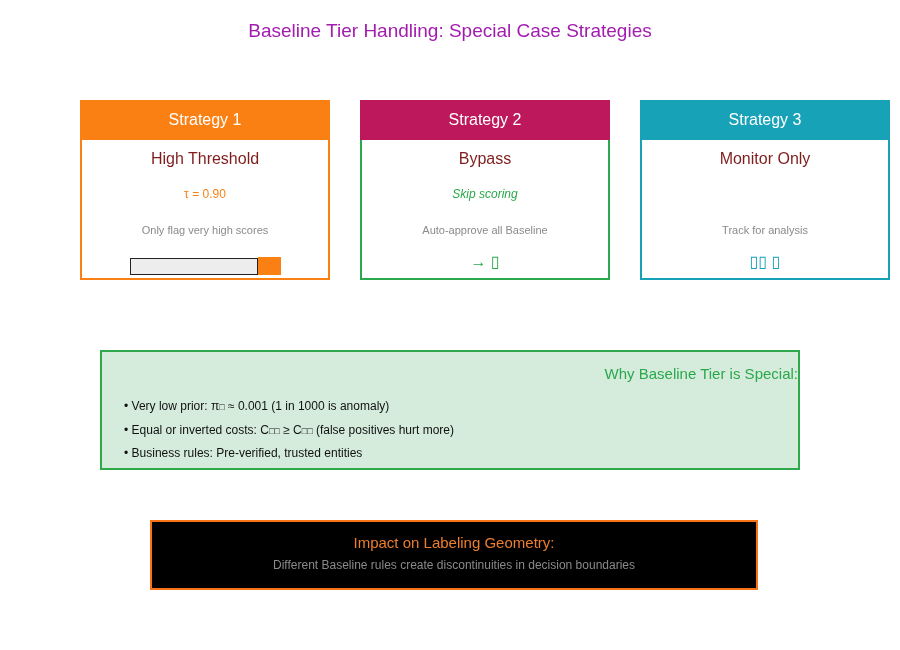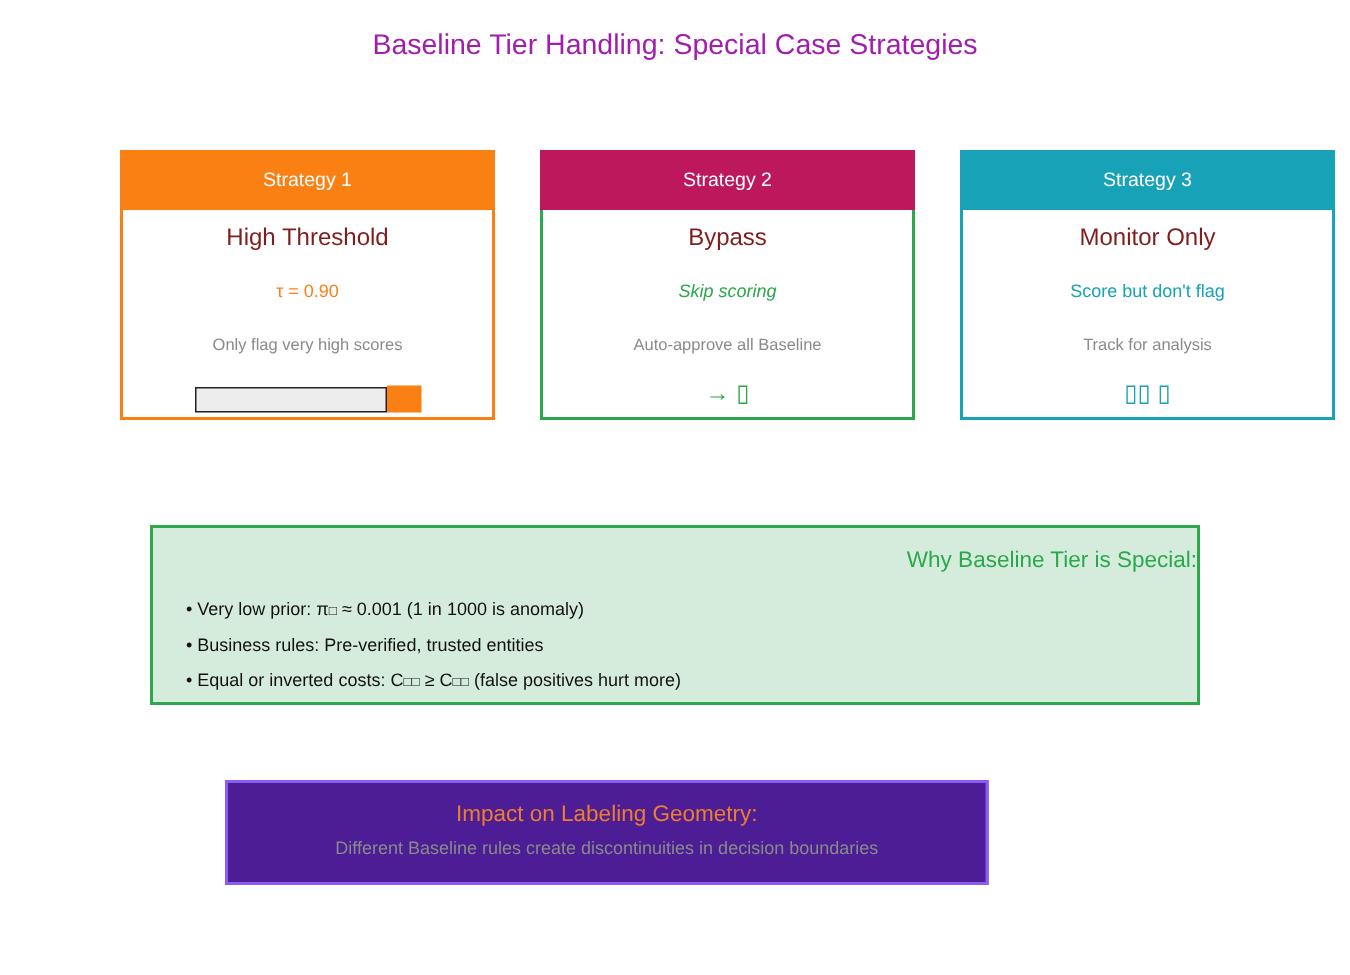--- a/index.html
+++ b/index.html
@@ -27,21 +27,21 @@
     height: 180px;
   }
   .card-1 { left: 80px; }
   .card-2 { left: 360px; }
   .card-3 { left: 640px; }
   .card-header {
     height: 40px;
     line-height: 40px;
     text-align: center;
     color: #ffffff;
-    font-size: 13px;
+    font-size: 16px;
   }
   .card-body {
     position: relative;
     height: 140px;
     background: #ffffff;
     border-width: 0 2px 2px 2px;
     border-style: solid;
   }
   .t-orange .card-header { background: #FB8014; }
   .t-orange .card-body   { border-color: #FB8014; }
@@ -106,23 +106,23 @@
     color: #111111;
     height: 23.5px;
     line-height: 33px;
     white-space: nowrap;
   }
   .tofu { font-size: 9px; }
   
   .impact-box {
     position: absolute;
     left: 150px; top: 520px;
-    width: 509px; height: 70px;
-    background: #4c1d95;
-    border: 2px solid #8b5cf6;
+    width: 608px; height: 70px;
+    background: #000000;
+    border: 2px solid #f97316;
   }
   .impact-title {
     margin-top: 12px;
     text-align: center;
     font-size: 15px;
     color: #ED7E2E;
   }
   .impact-subtitle {
     margin-top: 7px;
     text-align: center;
@@ -157,32 +157,31 @@
       <div class="card-subtitle">Skip scoring</div>
       <div class="card-desc">Auto-approve all Baseline</div>
       <div class="card-icon-text">→ ▯</div>
     </div>
   </div>
 
   <div class="card card-3 t-teal">
     <div class="card-header">Strategy 3</div>
     <div class="card-body">
       <div class="card-name">Monitor Only</div>
-      <div class="card-subtitle">Score but don't flag</div>
       <div class="card-desc">Track for analysis</div>
       <div class="card-icon-text">▯▯ ▯</div>
     </div>
   </div>
 
   <div class="why-box">
     <div class="why-title">Why Baseline Tier is Special:</div>
     <div class="why-bullets">
       <div class="bullet"><span>• Very low prior: π</span><span class="tofu">□</span><span> ≈ 0.001 (1 in 1000 is anomaly)</span><span class="tofu"></span><span></span></div>
+      <div class="bullet"><span>• Equal or inverted costs: C</span><span class="tofu">□□</span><span> ≥ C</span><span class="tofu">□□</span><span> (false positives hurt more)</span></div>
       <div class="bullet"><span>• Business rules: Pre-verified, trusted entities</span><span class="tofu"></span><span></span><span class="tofu"></span><span></span></div>
-      <div class="bullet"><span>• Equal or inverted costs: C</span><span class="tofu">□□</span><span> ≥ C</span><span class="tofu">□□</span><span> (false positives hurt more)</span></div>
     </div>
   </div>
 
   <div class="impact-box">
     <div class="impact-title">Impact on Labeling Geometry:</div>
     <div class="impact-subtitle">Different Baseline rules create discontinuities in decision boundaries</div>
   </div>
 
 </div>
 

